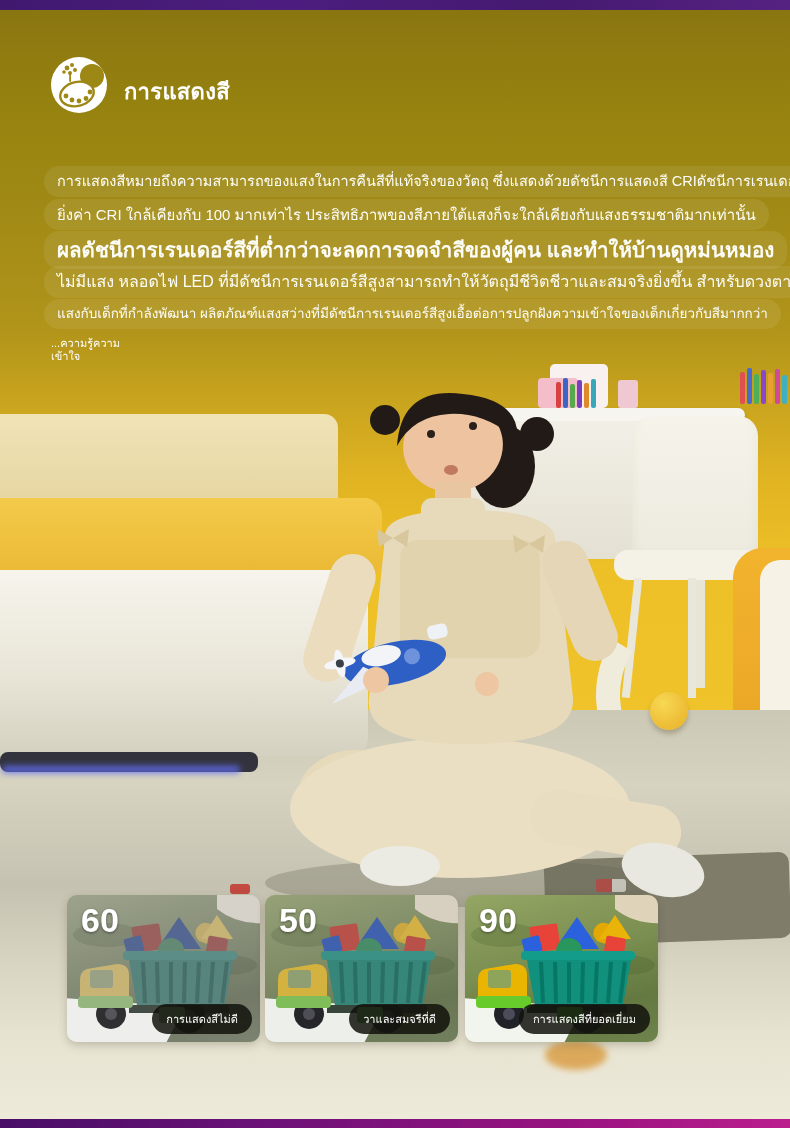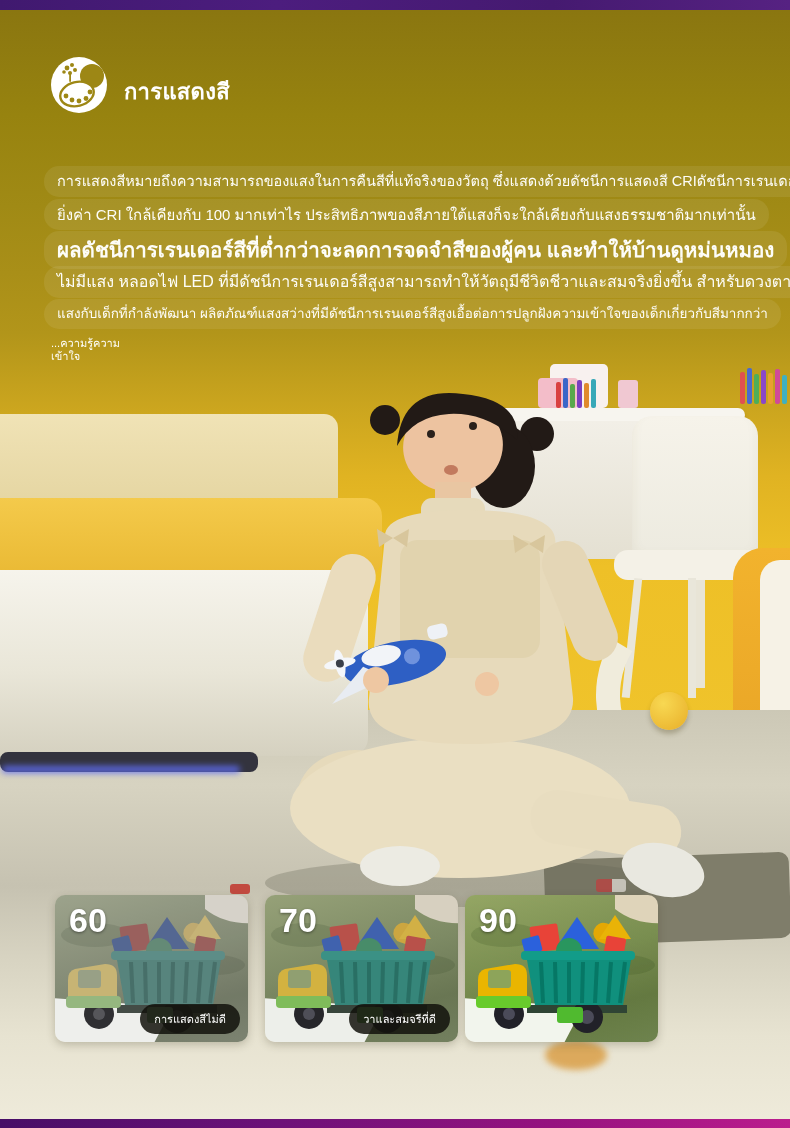--- a/index.html
+++ b/index.html
@@ -86,21 +86,21 @@
   .l2{left:44px;top:199px;font-size:15px;}
   .l3{left:44px;top:231px;font-size:20.5px;font-weight:700;}
   .l4{left:44px;top:266px;font-size:16px;}
   .l5{left:44px;top:299px;font-size:13.5px;}
   .l6{left:38px;top:330px;font-size:11px;background:none !important;
     white-space:pre-line !important;line-height:1.4;}
 
   
   .card{position:absolute;top:895px;width:193px;height:147px;border-radius:10px;
     overflow:hidden;z-index:6;box-shadow:0 3px 8px rgba(60,55,30,.25);}
-  .card1{left:55px;text-align:right;}  .card1 .scene{filter:saturate(.5) contrast(.92) brightness(1.04);}
+  .card1{left:67px;text-align:right;}  .card1 .scene{filter:saturate(.5) contrast(.92) brightness(1.04);}
   .card2{left:265px;} .card2 .scene{filter:saturate(.85);}
   .card3{left:465px;} .card3 .scene{filter:saturate(1.3) contrast(1.05);}
   .scene{position:absolute;inset:0;
     background:linear-gradient(165deg,#95a272 0%,#7c8b5e 45%,#68774e 75%,#72815a 100%);}
   .cri-num{position:absolute;top:6px;left:14px;color:#fff;font-size:34px;font-weight:700;
     text-shadow:0 1px 3px rgba(0,0,0,.45);}
   .cri-label{position:absolute;bottom:8px;right:8px;color:#fff;font-size:11px;
     background:rgba(18,18,12,.85);border-radius:15px;padding:6px 14px;white-space:nowrap;}
 </style>
 </head>
@@ -304,21 +304,21 @@
   <g stroke="#1f7265" stroke-width="4">
     <line x1="76" y1="67" x2="78" y2="108"></line>
             <line x1="90" y1="67" x2="91" y2="108"></line>
     <line x1="104" y1="67" x2="104" y2="108"></line>
             <line x1="118" y1="67" x2="117" y2="108"></line>
     <line x1="132" y1="67" x2="130" y2="108"></line>
             <line x1="146" y1="67" x2="143" y2="108"></line>
     <line x1="160" y1="67" x2="155" y2="108"></line>
   </g>
 </svg></div>
-    <div class="cri-num">70</div>
+    <div class="cri-num">50</div>
     <div class="cri-label">วาและสมจรีที่ดี</div>
   </div>
   <div class="card card3">
     <div class="scene">
 <svg viewBox="0 0 193 147" width="193" height="147" xmlns="http://www.w3.org/2000/svg">
   <ellipse cx="40" cy="40" rx="34" ry="12" fill="rgba(40,60,30,.15)"></ellipse>
   <ellipse cx="160" cy="70" rx="30" ry="10" fill="rgba(40,60,30,.15)"></ellipse>
   <path d="M-5,103 L118,112 L98,150 L-5,150 Z" fill="#edefe9"></path>
   <path d="M150,-6 L200,-6 L200,28 Q170,30 150,14 Z" fill="#d8d0bd"></path>
   <rect x="62" y="110" width="100" height="8" fill="#36463a"></rect>
@@ -343,16 +343,17 @@
     <line x1="76" y1="67" x2="78" y2="108"></line>
             <line x1="90" y1="67" x2="91" y2="108"></line>
     <line x1="104" y1="67" x2="104" y2="108"></line>
             <line x1="118" y1="67" x2="117" y2="108"></line>
     <line x1="132" y1="67" x2="130" y2="108"></line>
             <line x1="146" y1="67" x2="143" y2="108"></line>
     <line x1="160" y1="67" x2="155" y2="108"></line>
   </g>
 </svg></div>
     <div class="cri-num">90</div>
+    <div class="cri-label">การแสดงสีที่ยอดเยี่ยม</div>
   </div>
 
   <div class="abs bottombar"></div>
 </div>
 
 </body></html>

